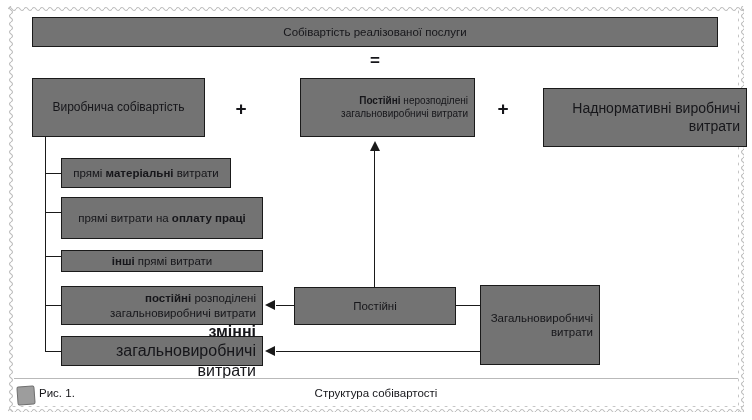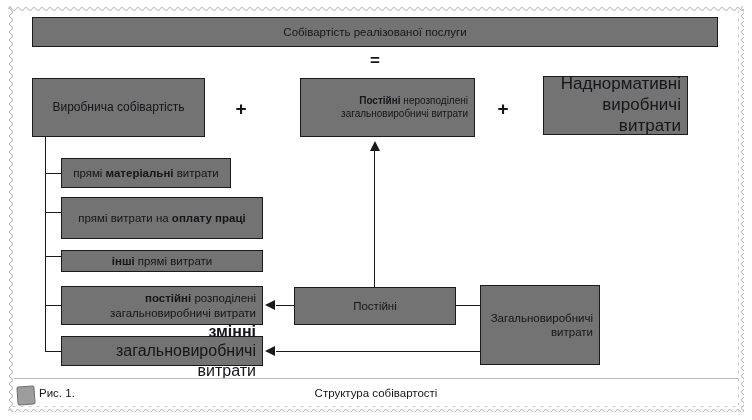--- a/index.html
+++ b/index.html
@@ -148,21 +148,21 @@
   <div class="op" style="left:225px; top:99px; width:32px; font-size:19px;">+</div>
 
   <div class="box" style="left:288px; top:78px; width:175px; height:59px; font-size:10px;margin-left:12px;">
     <span class="txt">
       <span class="b">Постійні</span><span> нерозподілені загальновиробничі витрати</span>
     </span>
   </div>
 
   <div class="op" style="left:487px; top:99px; width:32px; font-size:19px;">+</div>
 
-  <div class="box" style="left:543px; top:76px; width:145px; height:59px; font-size:17px;">
+  <div class="box" style="left:543px; top:88px; width:204px; height:59px; font-size:14px;">
     <span class="txt">Наднормативні виробничі витрати</span>
   </div>
 
   <div class="ln v" style="left:45px; top:137px; height:215px;"></div>
 
   <div class="ln h" style="left:45px; top:173px; width:16px;"></div>
   <div class="ln h" style="left:45px; top:212px; width:16px;"></div>
   <div class="ln h" style="left:45px; top:256px; width:16px;"></div>
   <div class="ln h" style="left:45px; top:305px; width:16px;"></div>
   <div class="ln h" style="left:45px; top:351px; width:16px;"></div>

